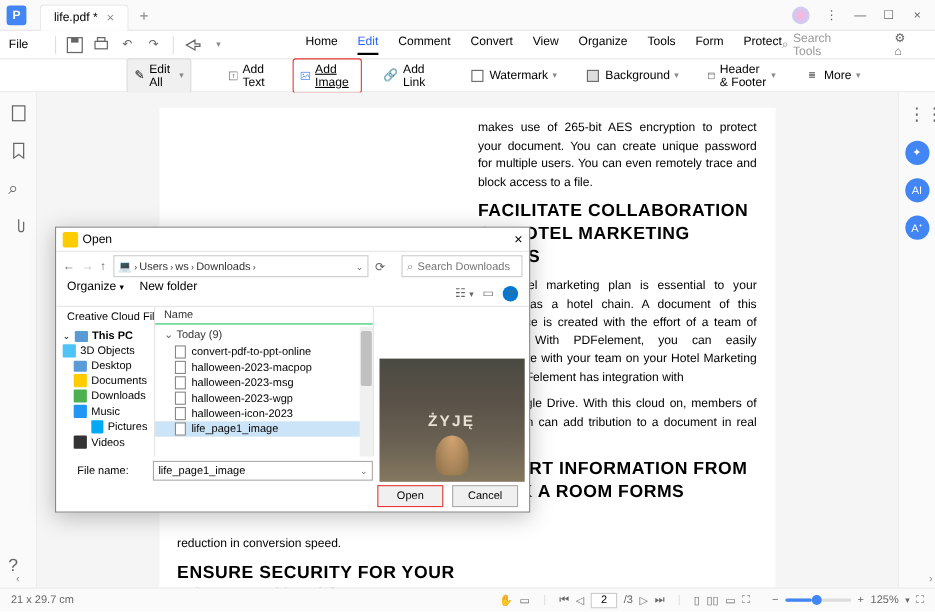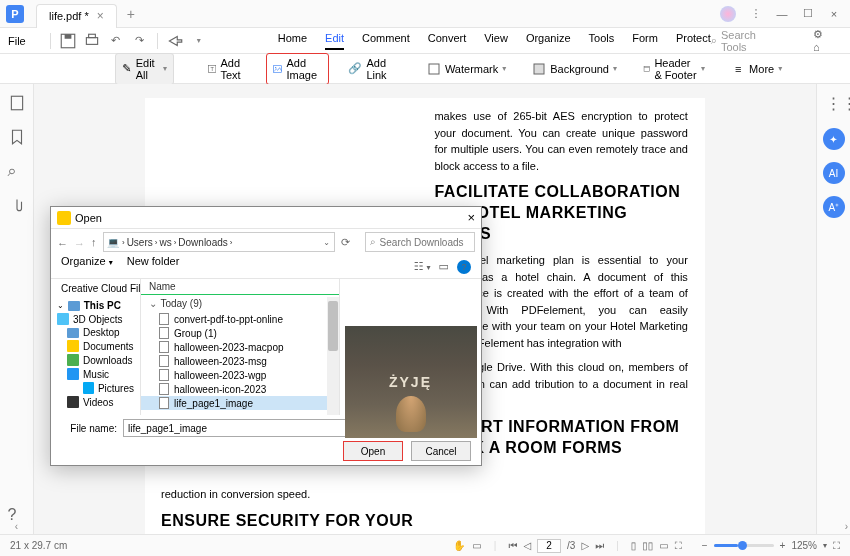--- a/index.html
+++ b/index.html
@@ -23,21 +23,21 @@
 .menubar .tabs { display: flex; gap: 18px; margin-left: 70px; }
 .menubar .tabs span { cursor:pointer; padding-bottom:4px;}
 .menubar .tabs .active { color: #2962ff; border-bottom: 2px solid #000000; }
 .menubar .spacer { flex:1; }
 .menubar .search { display:flex; align-items:center; gap:4px; color:#999; font-size:11px; margin-right:20px;}
 .menubar .righticons span { width:18px; color:#666; margin-left:10px;cursor:pointer;}
 
 .toolbar { height: 30px; display: flex; align-items: center; padding: 0 115px; gap: 14px; border-bottom: 1px solid #e5e5e5; font-size: 11px; }
 .toolbar .btn { display: flex; align-items: center; gap: 4px; padding: 3px 6px; cursor:pointer; border-radius:3px;}
 .toolbar .btn.editall { background:#f0f0f0; border:1px solid #ddd;}
-.toolbar .btn.highlighted { border: 1.5px solid #e53935; border-radius: 3px; }
+.toolbar .btn.highlighted { border: 1.5px solid #e53935; border-radius: 3px; text-decoration: underline; }
 .toolbar .sep { width:1px; height:18px; background:#ddd;}
 .toolbar .ic { width:14px;height:14px;display:inline-flex;align-items:center;justify-content:center;}
 
 .workspace { display: flex; height: calc(556px - 28px - 26px - 30px - 22px); }
 .leftrail { width: 34px; background: #fafafa; border-right: 1px solid #e5e5e5; display:flex; flex-direction:column; align-items:center; padding-top:10px; gap:16px;}
 .leftrail span { width:18px;height:18px; color:#666; cursor:pointer;}
 .leftrail .help { margin-top:auto; margin-bottom:10px;}
 .canvas { flex: 1; background: #f5f5f5; position: relative; overflow: hidden; display:flex; justify-content:center;}
 .doc { background:#fff; width: 560px; margin-top:14px; display:flex; gap:20px; padding: 10px 16px;}
 .doc .col { width: 48%; font-size: 11px; }
@@ -91,21 +91,21 @@
 .dialog .dlist .files { }
 .dialog .dlist .file { display:flex;align-items:center;gap:5px;padding:1px 18px;font-size:10px;cursor:pointer;}
 .dialog .dlist .file .fic{width:10px;height:12px;border:1px solid #888;background:#fff;}
 .dialog .dlist .file.sel { background:#cce4f7;}
 .dialog .dlist .scroll { position:absolute; right:0;top:18px;bottom:0;width:12px;background:#f0f0f0;}
 .dialog .dlist .scroll .thumb{position:absolute;top:4px;left:1px;width:10px;height:50px;background:#c0c0c0;border-radius:2px;}
 .dialog .preview { width:142px; border-left:1px solid #e5e5e5; padding:4px; display:flex;align-items:flex-start;justify-content:center;}
 .dialog .preview .img { width:132px;height:112px;background:linear-gradient(180deg,#4a4a42 0%,#5a5248 35%,#6b6254 70%,#857860 100%);display:flex;align-items:center;justify-content:center;color:#e8e0d0;font-size:14px;font-weight:bold;letter-spacing:2px;position:relative;overflow:hidden;margin-top:43px;}
 .dialog .preview .img::after{content:"";position:absolute;bottom:6px;left:50%;transform:translateX(-50%);width:30px;height:36px;background:radial-gradient(ellipse at top,#d4a574,#8b6f47);border-radius:50% 50% 30% 30%;}
 .dialog .dfoot { padding: 4px 10px;}
-.dialog .dfoot .row{display:flex;align-items:center;gap:6px;margin-bottom:4px;}
+.dialog .dfoot .row{display:flex;align-items:center;gap:22px;margin-bottom:4px;}
 .dialog .dfoot label{font-size:10px;width:56px;text-align:right;}
 .dialog .dfoot select,.dialog .dfoot .combo{height:18px;font-size:10px;border:1px solid #aaa;padding:0 4px;}
 .dialog .dfoot .combo{flex:1;display:flex;align-items:center;justify-content:space-between;}
 .dialog .dfoot .combo .dd{font-size:8px;color:#666;}
 .dialog .dfoot .btns{display:flex;gap:8px;justify-content:flex-end;margin-top:2px;}
 .dialog .dfoot .btns button{width:60px;height:20px;font-size:10px;border:1px solid #aaa;background:#f0f0f0;cursor:pointer;}
 .dialog .dfoot .btns .open{border:1.5px solid #e53935;}
 
 svg{width:100%;height:100%;}
 </style>
@@ -400,24 +400,20 @@
     <div class="dlist">
       <div class="hdr">Name</div>
       <div class="grp"><span class="caret">⌄</span><span>Today (9)</span></div>
       <div class="files" id="file-rows">
           <div class="file">
             <span class="fic"></span>
             <span>convert-pdf-to-ppt-online</span>
           </div>
           <div class="file">
             <span class="fic"></span>
-            <span>Group (1)</span>
-          </div>
-          <div class="file">
-            <span class="fic"></span>
             <span>halloween-2023-macpop</span>
           </div>
           <div class="file">
             <span class="fic"></span>
             <span>halloween-2023-msg</span>
           </div>
           <div class="file">
             <span class="fic"></span>
             <span>halloween-2023-wgp</span>
           </div>

